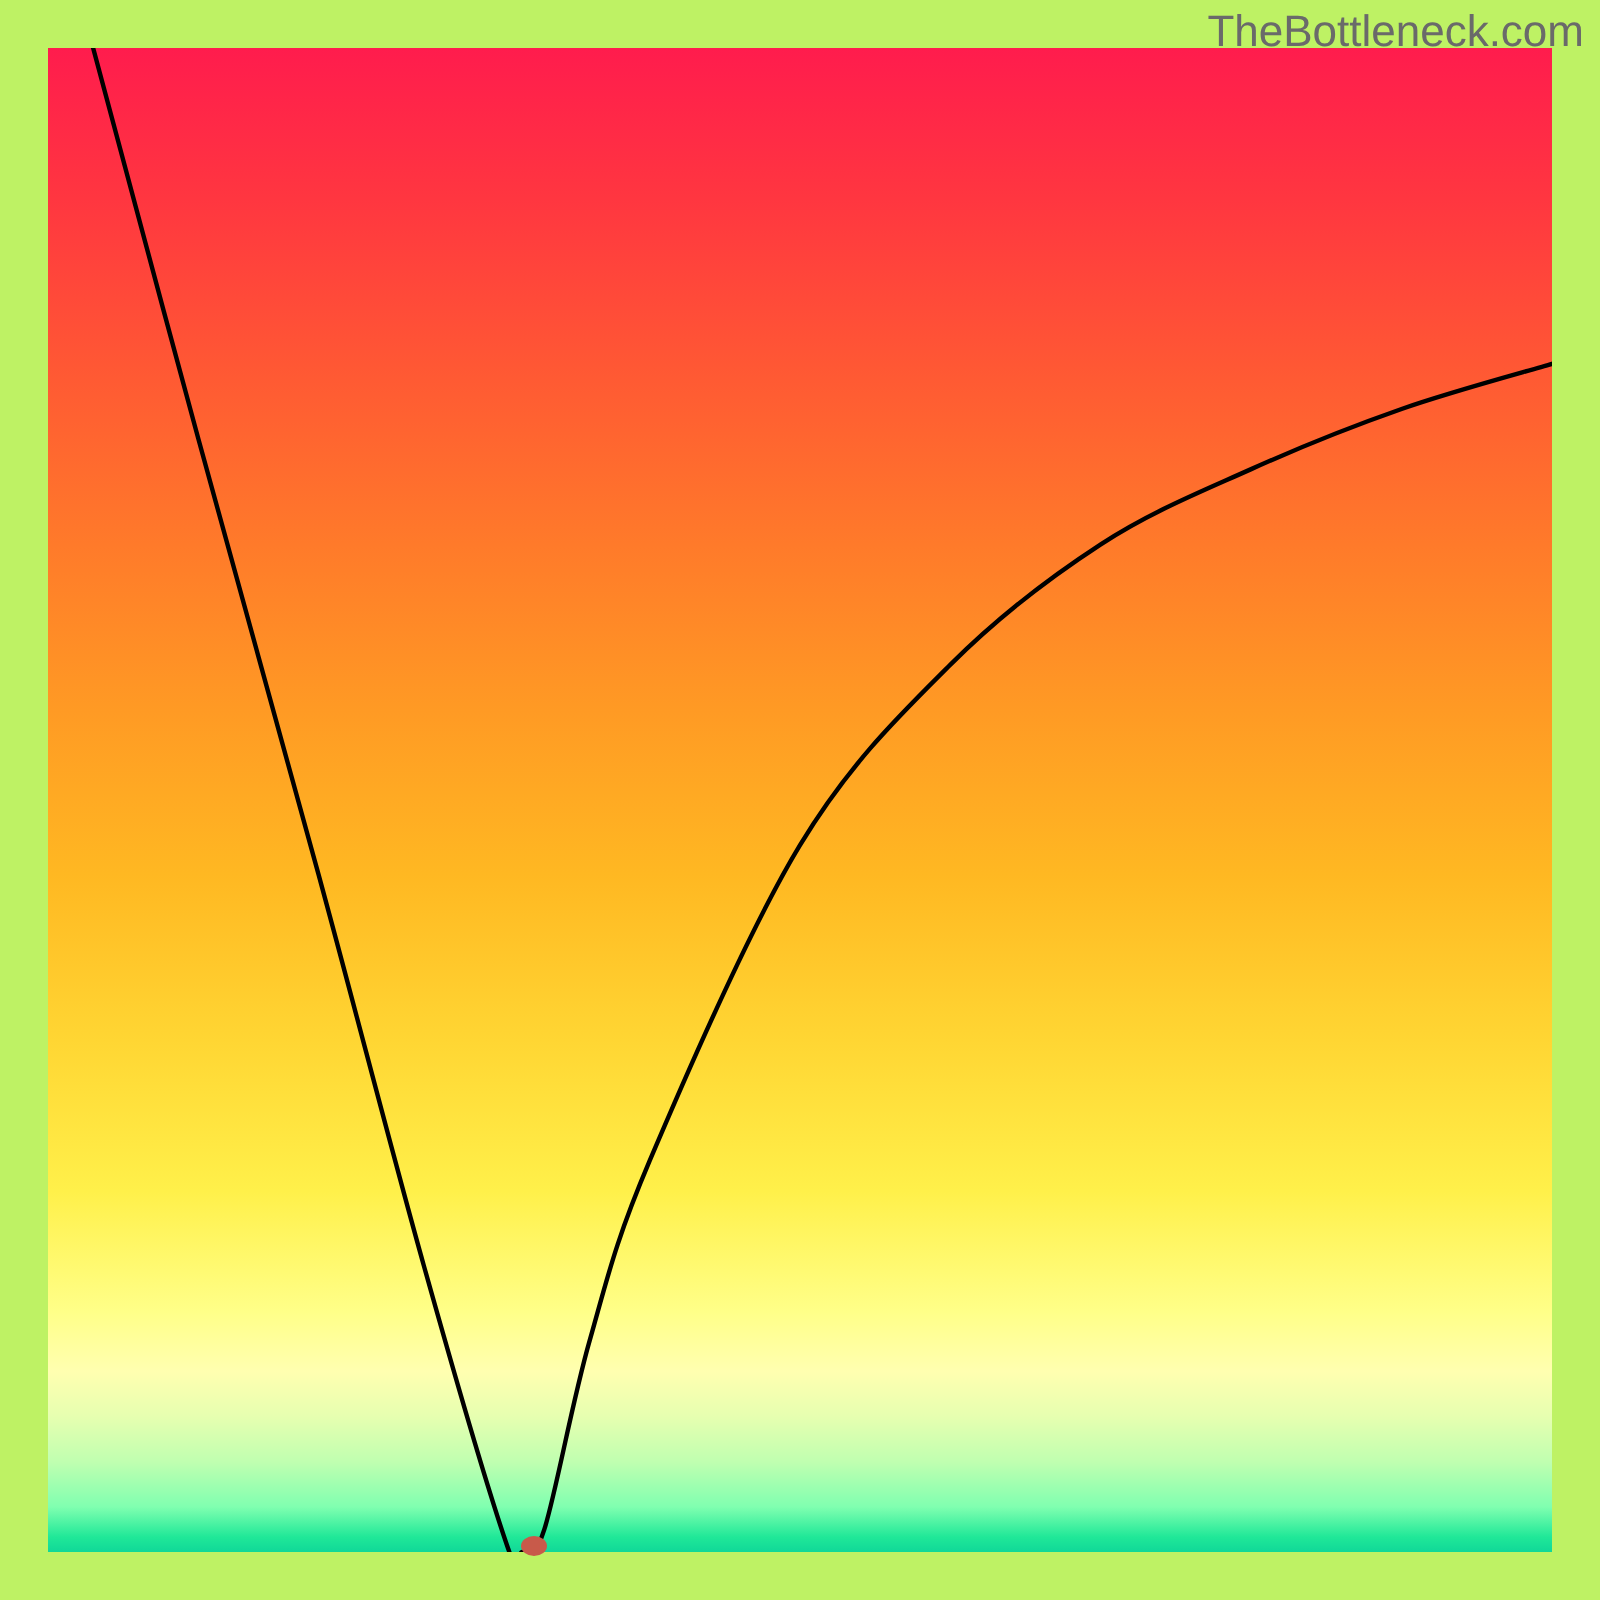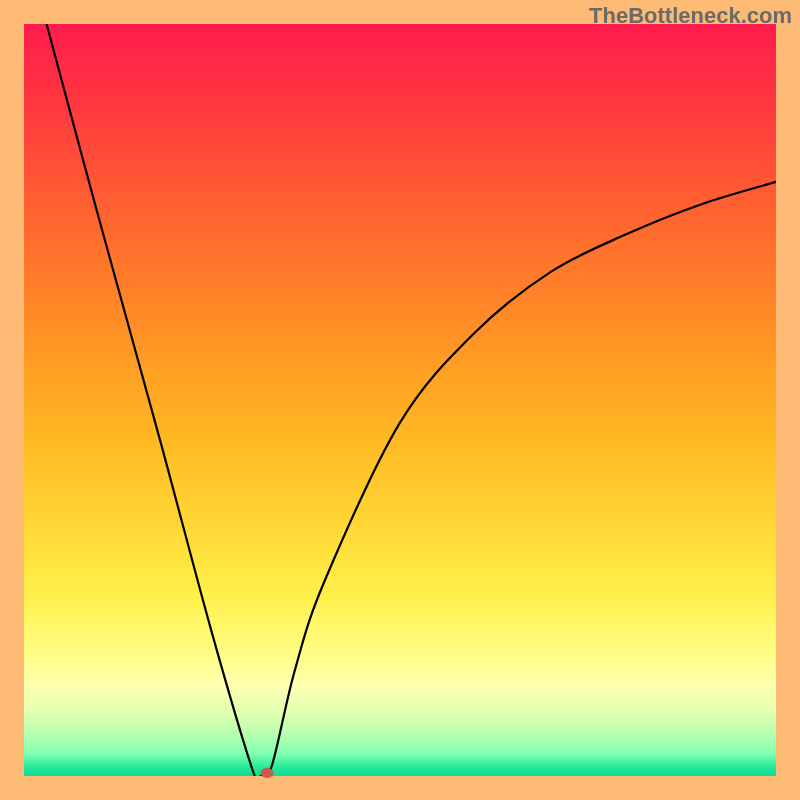--- a/index.html
+++ b/index.html
@@ -8,22 +8,21 @@
     width: 800px;
     height: 800px;
     background: #000;
     font-family: Arial, Helvetica, sans-serif;
     overflow: hidden;
   }
   .frame {
     position: relative;
     width: 800px;
     height: 800px;
-    background: #fdba74;
-    font-weight: bold;
+    background: #bef264;
   }
   .plot {
     position: absolute;
     left: 24px;
     top: 24px;
     width: 752px;
     height: 752px;
     background: linear-gradient(to bottom,
       #ff1c4d 0%,
       #ff3640 10%,

